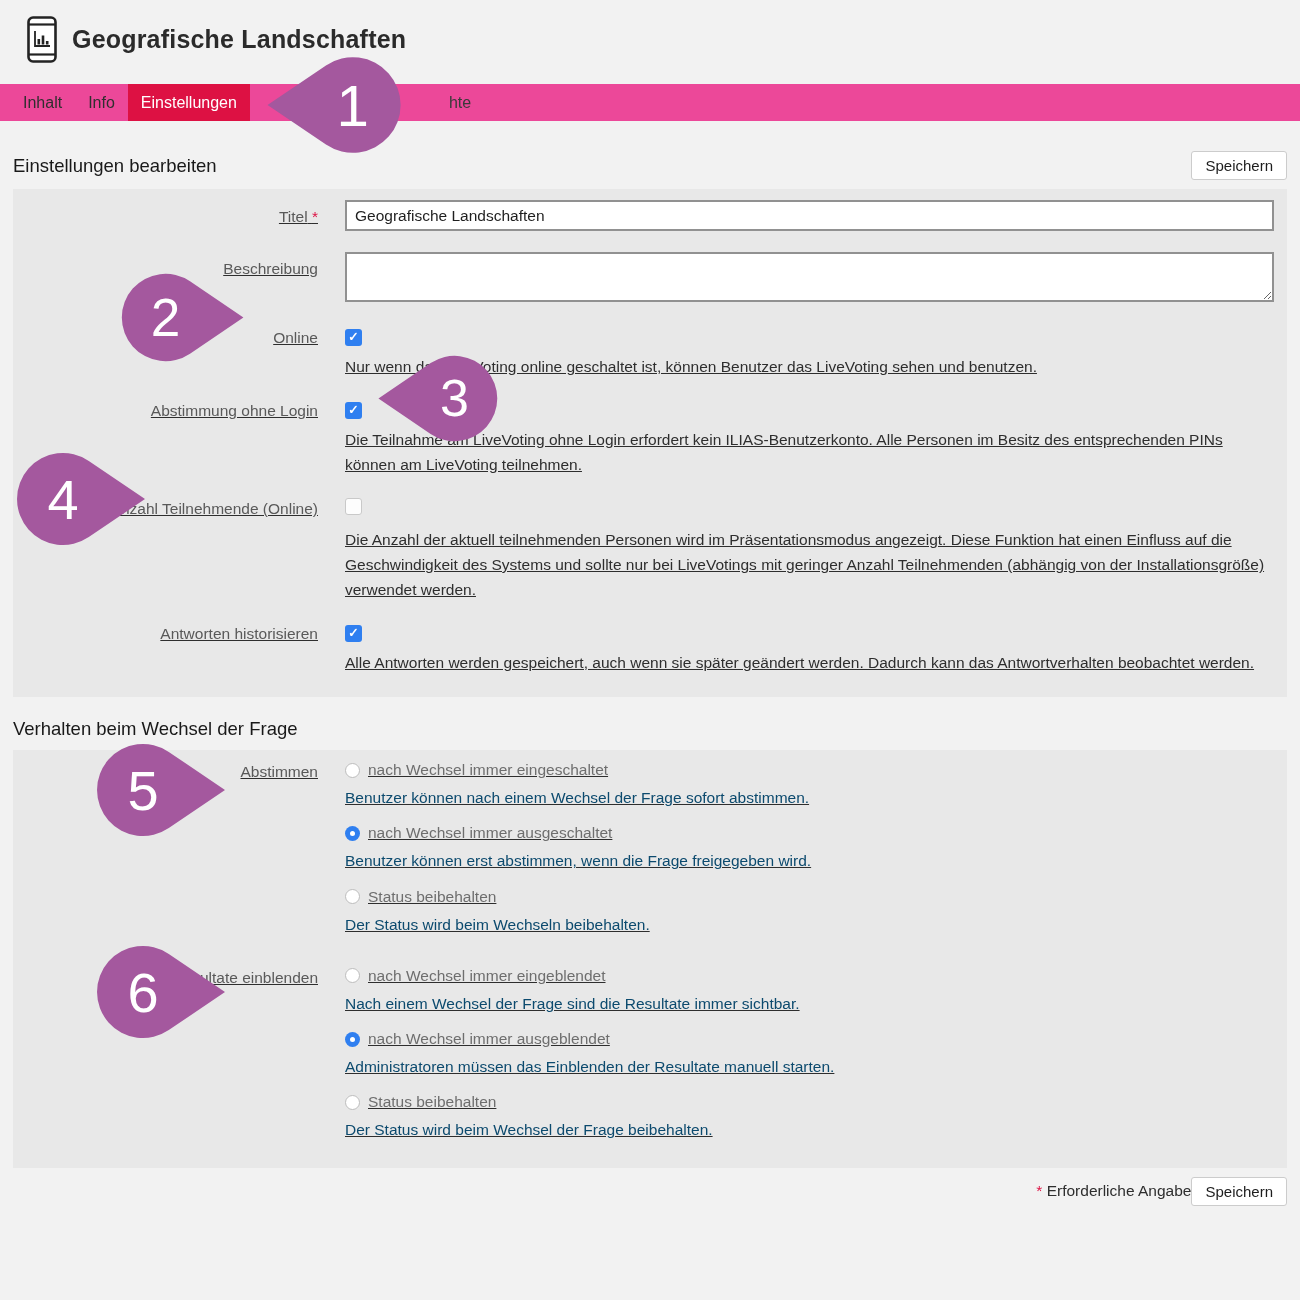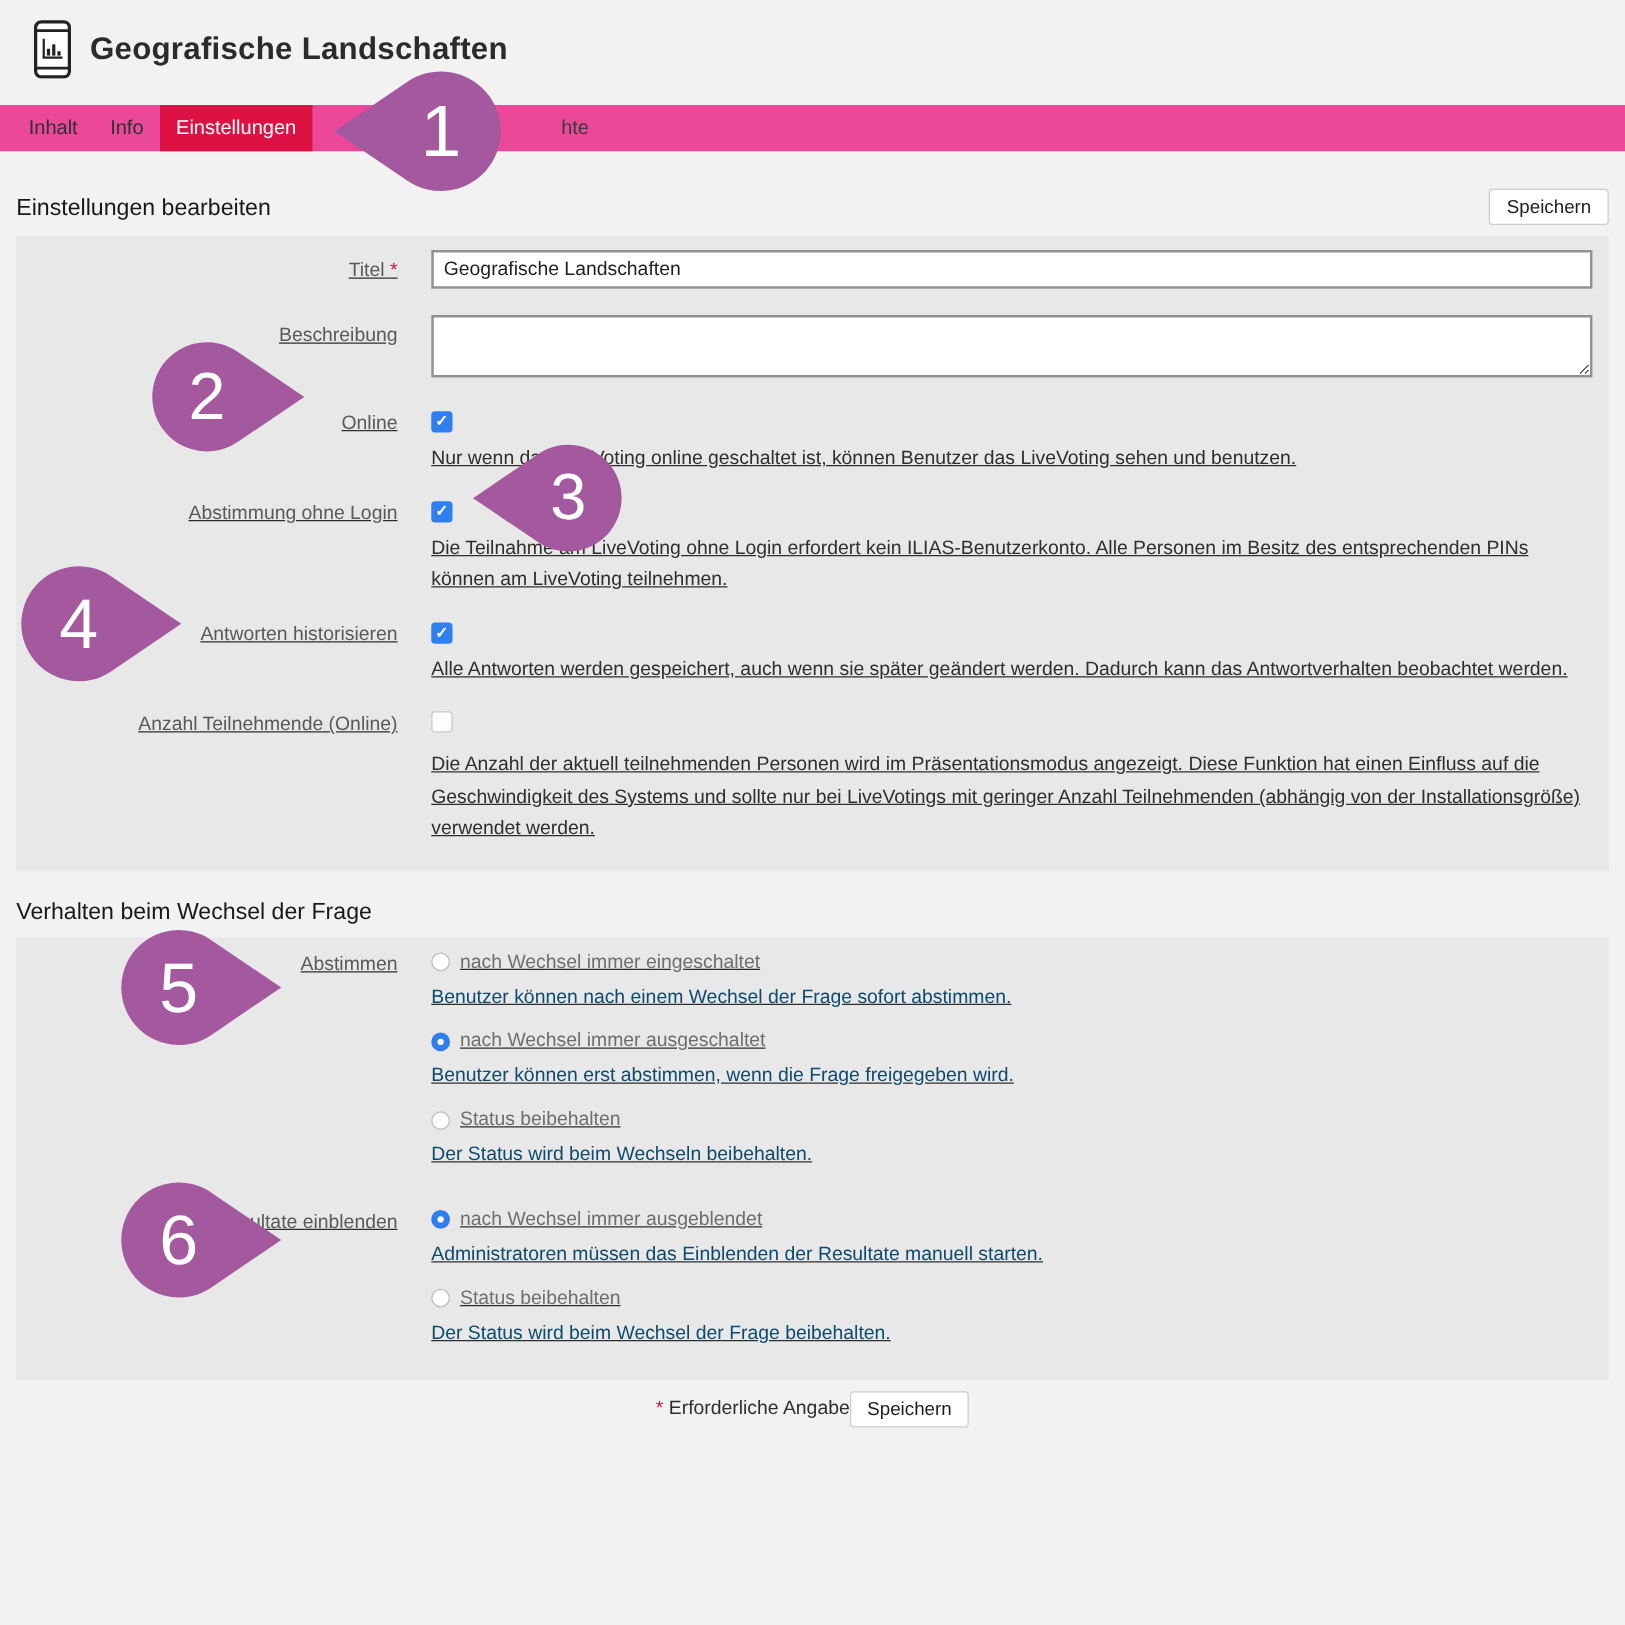--- a/index.html
+++ b/index.html
@@ -61,21 +61,21 @@
   .opt { margin-bottom:15px; }
   .opt:last-child { margin-bottom:4px; }
   .opt-line { display:flex; align-items:center; gap:8px; color:#6e6e6e; font-size:15.5px; cursor:pointer;text-align:center; }
   .radio { width:15px; height:15px; border-radius:50%; flex:0 0 15px; position:relative; }
   .radio.sel { background:#2f7ff0; }
   .radio.sel::after { content:""; position:absolute; left:5px; top:5px; width:5px; height:5px; border-radius:50%; background:#fff; }
   .radio.unsel { background:#fff; border:1px solid #bdbdbd; }
   .opt-desc { margin-top:7px; color:#0c4a6e; font-size:15.5px; line-height:1.5; }
 
   
-  .footer-row { display:flex; justify-content:center; align-items:flex-start; margin:9px 13px 0; }
+  .footer-row { display:flex; justify-content:flex-end; align-items:flex-start; margin:9px 13px 0; }
   .note { font-size:15.5px; color:#2e2e2e; padding-top:5px; }
 
   
   .callout { position:absolute; pointer-events:none; z-index:50; }
   .callout svg { width:100%; height:100%; display:block; }
   .callout path { fill:#a4589e; }
   .callout text { fill:#ffffff; font-family:"Liberation Sans", sans-serif; font-size:56px; }
 </style>
 </head>
 <body>
@@ -136,34 +136,34 @@
 
     <div class="frow">
       <div class="flabel">Abstimmung ohne Login</div>
       <div class="fctrl">
         <span class="cb checked"></span>
         <div class="desc">Die Teilnahme am LiveVoting ohne Login erfordert kein ILIAS-Benutzerkonto. Alle Personen im Besitz des entsprechenden PINs können am LiveVoting teilnehmen.</div>
       </div>
     </div>
 
     <div class="frow">
+      <div class="flabel">Anzahl Teilnehmende (Online)</div>
+      <div class="fctrl">
+        <span class="cb unchecked"></span>
+        <div class="desc">Die Anzahl der aktuell teilnehmenden Personen wird im Präsentationsmodus angezeigt. Diese Funktion hat einen Einfluss auf die Geschwindigkeit des Systems und sollte nur bei LiveVotings mit geringer Anzahl Teilnehmenden (abhängig von der Installationsgröße) verwendet werden.</div>
+      </div>
+    </div>
+
+    <div class="frow">
       <div class="flabel">Antworten historisieren</div>
       <div class="fctrl">
         <span class="cb checked"></span>
         <div class="desc">Alle Antworten werden gespeichert, auch wenn sie später geändert werden. Dadurch kann das Antwortverhalten beobach­tet werden.</div>
       </div>
     </div>
-
-    <div class="frow">
-      <div class="flabel">Anzahl Teilnehmende (Online)</div>
-      <div class="fctrl">
-        <span class="cb unchecked"></span>
-        <div class="desc">Die Anzahl der aktuell teilnehmenden Personen wird im Präsentationsmodus angezeigt. Diese Funktion hat einen Einfluss auf die Geschwindigkeit des Systems und sollte nur bei LiveVotings mit geringer Anzahl Teilnehmenden (abhängig von der Installationsgröße) verwendet werden.</div>
-      </div>
-    </div>
   </div>
 
   <h2 class="mid-heading">Verhalten beim Wechsel der Frage</h2>
 
   <div class="panel">
 
     <div class="frow group-row">
       <div class="flabel">Abstimmen</div>
       <div class="fctrl">
         <div class="opt">
@@ -186,20 +186,27 @@
             <span>Status beibehalten</span>
           </div>
           <div class="opt-desc">Der Status wird beim Wechseln beibehalten.</div>
         </div>
       </div>
     </div>
 
     <div class="frow group-row">
       <div class="flabel">Resultate einblenden</div>
       <div class="fctrl">
+        <div class="opt">
+          <div class="opt-line">
+            <span class="radio unsel"></span>
+            <span>nach Wechsel immer eingeblendet</span>
+          </div>
+          <div class="opt-desc">Nach einem Wechsel der Frage sind die Resultate immer sichtbar.</div>
+        </div>
         <div class="opt">
           <div class="opt-line">
             <span class="radio sel"></span>
             <span>nach Wechsel immer ausgeblendet</span>
           </div>
           <div class="opt-desc">Administratoren müssen das Einblenden der Resultate manuell starten.</div>
         </div>
         <div class="opt">
           <div class="opt-line">
             <span class="radio unsel"></span>

